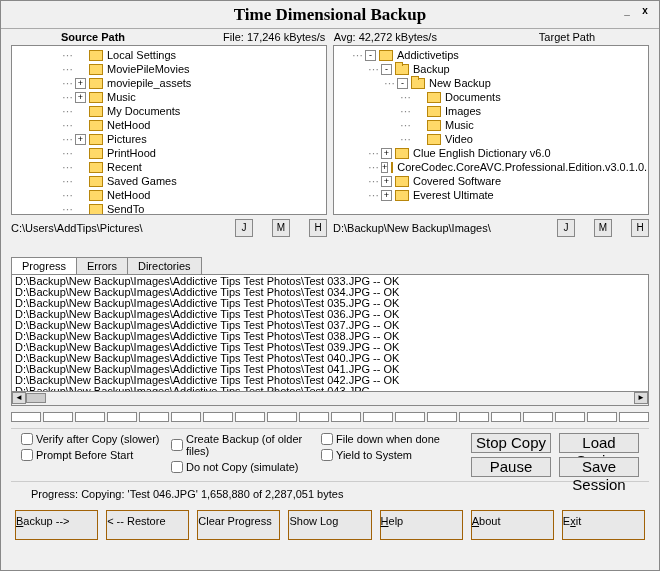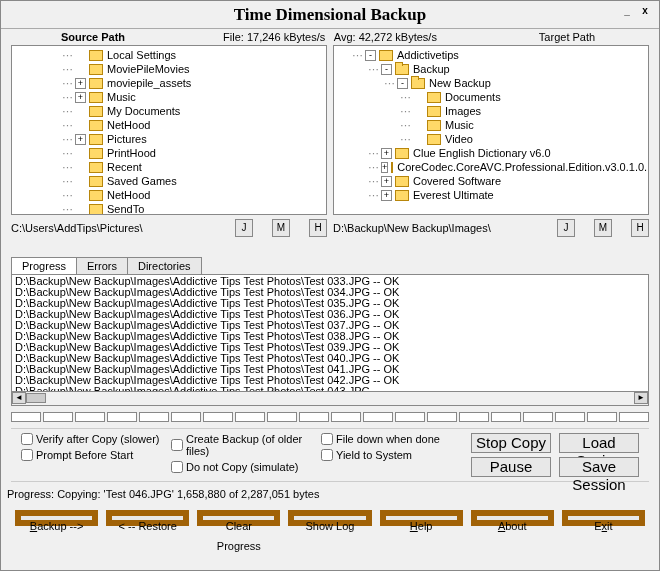--- a/index.html
+++ b/index.html
@@ -34,23 +34,23 @@
 .hscroll .arr.l { left:0; } .hscroll .arr.r { right:0; }
 .progressbar { display: flex; gap: 2px; margin: 6px 10px; }
 .pseg { flex: 1; height: 10px; border: 1px solid #888; background: #fff; }
 .controls { display: flex; padding: 4px 10px; gap: 8px; border-top: 1px solid #ccc; border-bottom: 1px solid #ccc; margin: 2px 10px; }
 .chkcol { flex: 1; display: flex; flex-direction: column; gap: 4px; }
 .chk { display: flex; align-items: center; gap: 3px; }
 .chk input { width: 12px; height: 12px; }
 .btncol { display: flex; flex-direction: column; gap: 4px; }
 .btncol2 { display: flex; flex-direction: column; gap: 4px; }
 .btn { width: 80px; height: 20px; border: 1px solid #888; background: #e8e8e8; font-size: 15px; cursor: pointer; text-align:center; line-height:18px; }
-.progresstext { padding: 4px 6px; font-size: 11px; }
+.progresstext { padding: 4px 30px; font-size: 11px; }
 .bottombar { display: flex; gap: 8px; padding: 6px 14px; justify-content: space-between; }
-.bbtn { flex: 1; max-width: 90px; height: 16px; border: 6px solid #a16207; background: #e8e8e8; font-size: 11px; cursor: pointer; text-align:center; line-height:20px; }
+.bbtn { flex: 1; max-width: 90px; height: 30px; border: 1px solid #a16207; background: #e8e8e8; font-size: 11px; cursor: pointer; line-height:20px; }
 .bbtn .ul { text-decoration: underline; }
 .dotline { color:#888; }
 </style>
 </head>
 <body>
 <div class="window">
 
 <div class="titlebar">
   <h1>Time Dimensional Backup</h1>
   <div class="winbtns">

